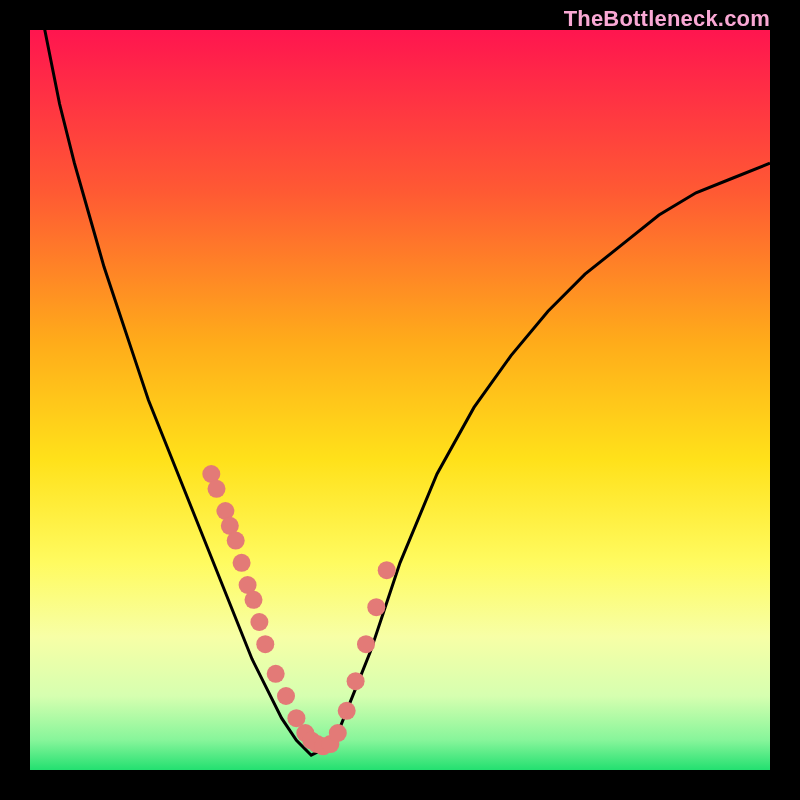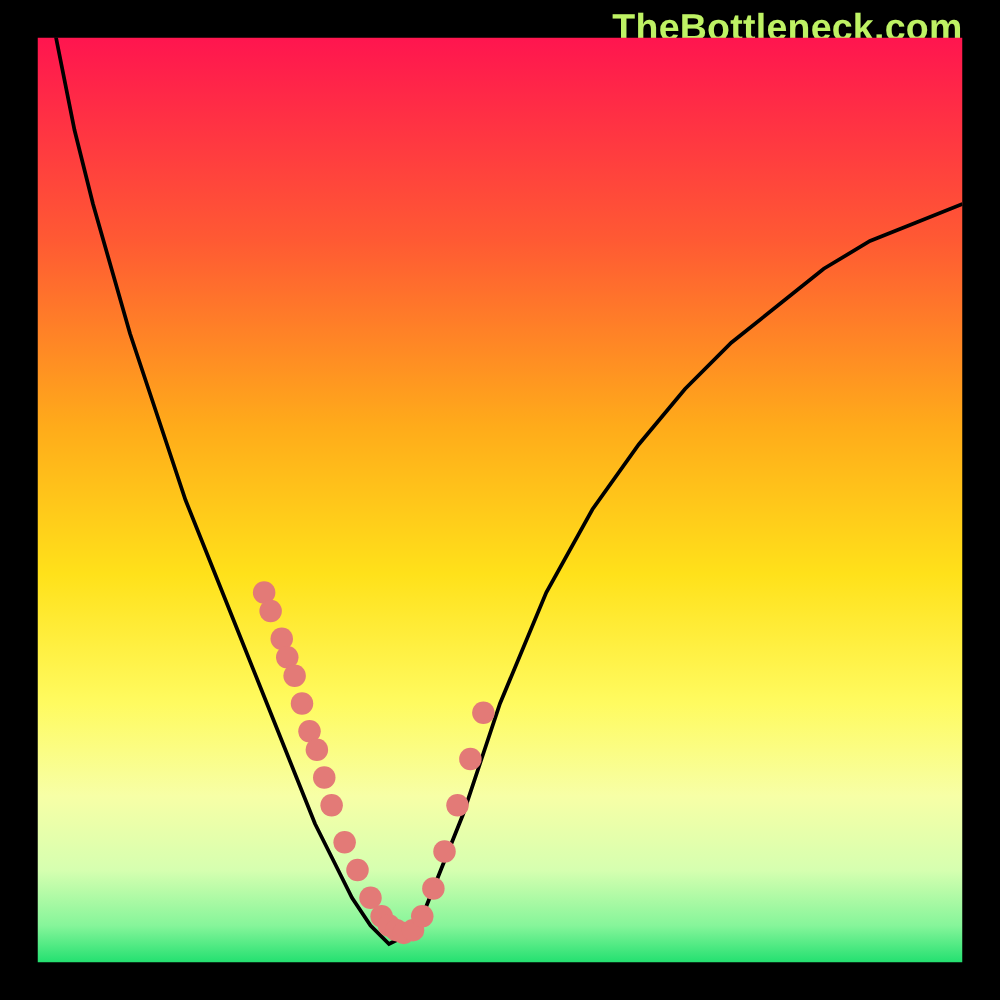--- a/index.html
+++ b/index.html
@@ -1,18 +1,18 @@
 <!DOCTYPE html>
 <html><head>
 <meta charset="utf-8">
 <style>
   html,body{margin:0;padding:0;width:800px;height:800px;overflow:hidden;background:#000;font-family:Arial,Helvetica,sans-serif}
   .frame{position:absolute;inset:0;background:#000}
   .plot{position:absolute;left:30px;top:30px;width:740px;height:740px}
-  .watermark{position:absolute;top:6px;right:30px;font-size:30px;font-weight:600;color:#bef264;letter-spacing:.2px}
+  .watermark{position:absolute;top:6px;right:30px;font-size:22px;font-weight:600;color:#f9a8d4;letter-spacing:.2px}
   svg{display:block}
 </style>
 </head>
 <body>
 
 <div class="frame">
   <div class="watermark">TheBottleneck.com</div>
   <div class="plot">
     <svg viewBox="0 0 740 740" width="740" height="740">
       <defs>

